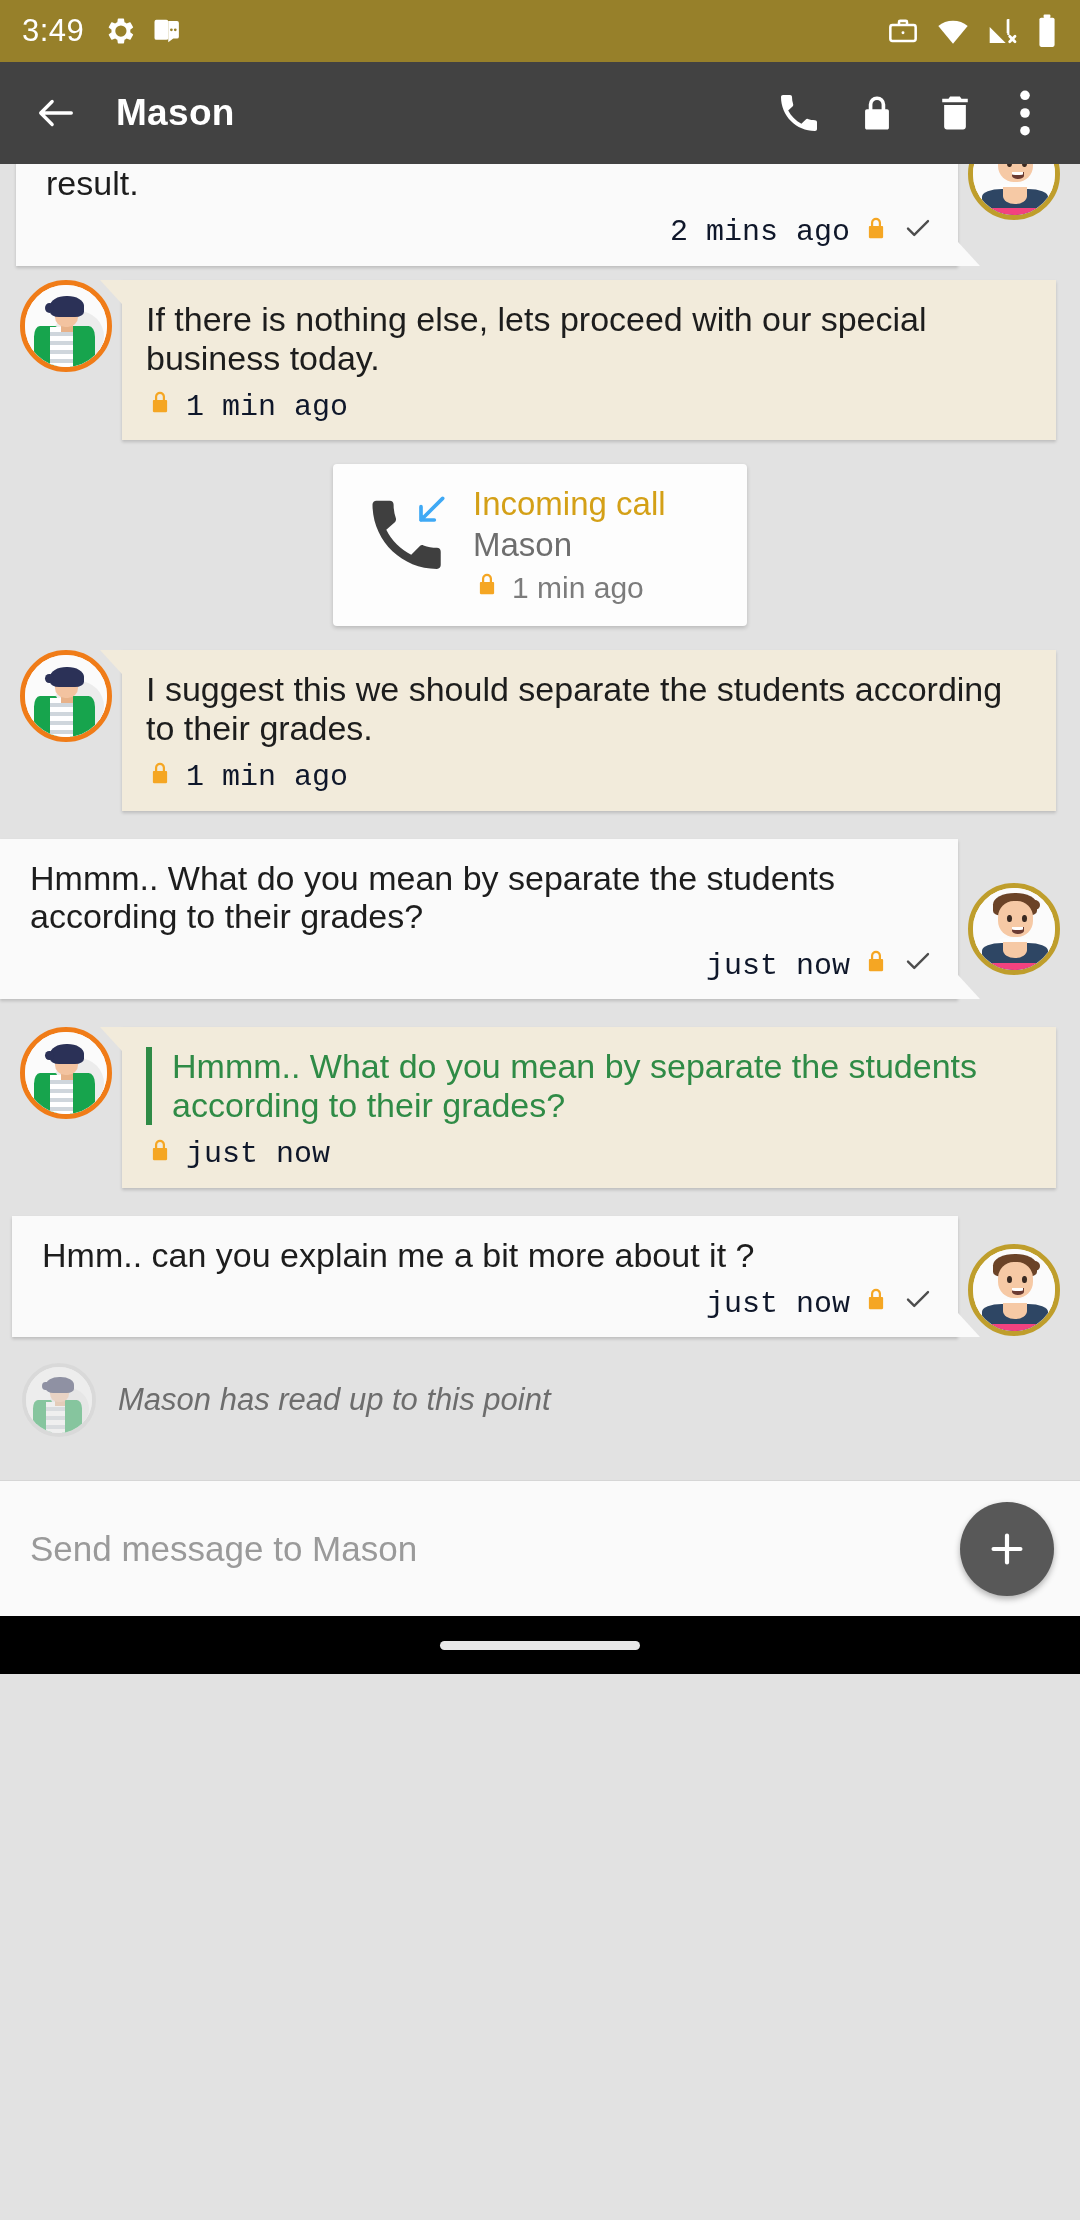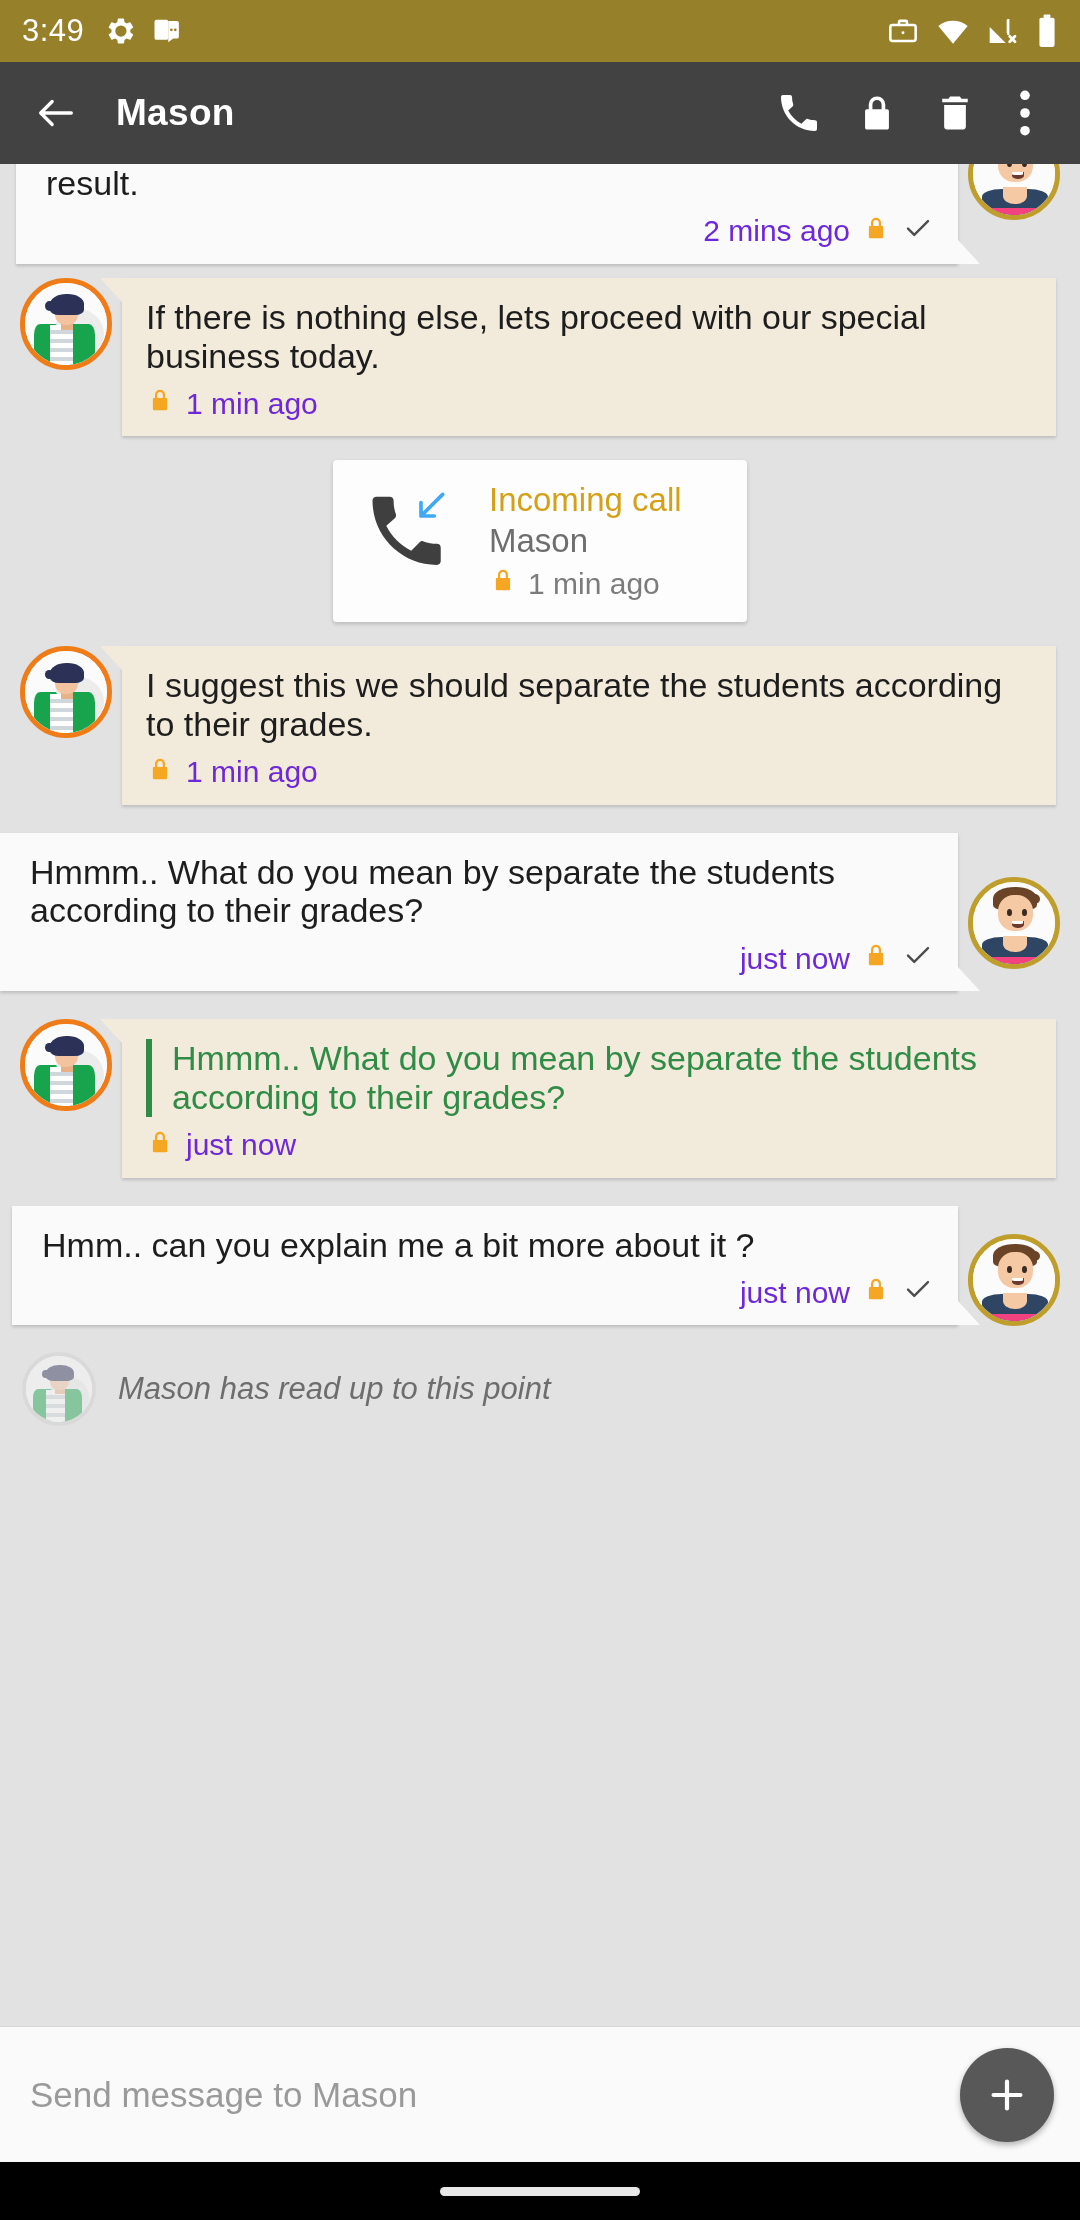--- a/index.html
+++ b/index.html
@@ -2,21 +2,21 @@
 <html><head>
 <meta charset="utf-8">
 <style>
   * { margin:0; padding:0; box-sizing:border-box; }
   html,body { width:1080px; height:2220px; }
   body {
     font-family:"Liberation Sans", sans-serif;
     background:#e2e2e2;
     overflow:hidden;
   }
-  .phone { width:1080px; height:2220px; position:relative; display:flex; flex-direction:column; background:#e2e2e2; }
+  .phone { width:1080px; height:1674px; position:relative; display:flex; flex-direction:column; background:#e2e2e2; }
 
   
   .statusbar {
     height:62px; background:#97802a; flex:0 0 62px;
     display:flex; align-items:center; padding:0 22px; color:#fff;
   }
   .sb-time { font-size:31px; letter-spacing:.5px; font-weight:400; }
   .sb-left-icons { display:flex; align-items:center; gap:16px; margin-left:22px; }
   .sb-spacer { flex:1; }
   .sb-right-icons { display:flex; align-items:center; gap:17px; }
@@ -93,34 +93,34 @@
   .bubble.out {
     background:#fafafa; margin:14px 10px 0 16px; flex:1;
     padding:20px 24px 14px 30px;
     box-shadow:0 2px 3px rgba(0,0,0,.17);
   }
   .bubble.out:after {
     content:""; position:absolute; right:-22px; bottom:0;
     border-bottom:24px solid #fafafa; border-right:22px solid transparent;
   }
   .btext { font-size:34px; line-height:1.14; color:#1d1d1d; }
-  .meta { display:flex; align-items:center; gap:12px; margin-top:10px; font-size:30px; color:#6d28d9; }
+  .meta { display:flex; align-items:center; gap:12px; margin-top:10px; font-size:30px; color:#0f172a;font-family:Liberation Mono, monospace; }
   .meta.right { justify-content:flex-end; }
   .lock { display:inline-block; }
   .tick { display:inline-block; }
 
   
   .quote { border-left:6px solid #2f8b46; padding-left:20px; margin-bottom:6px; }
   .quote .qtext { color:#2f8b46; font-size:34px; line-height:1.14; }
 
   
   .callrow { display:flex; justify-content:center; width:100%; margin-top:24px; }
   .callcard {
     background:#fdfdfd; width:414px; padding:18px 22px 20px 22px;
-    display:flex; align-items:flex-start; gap:30px;
+    display:flex; align-items:flex-start; gap:14px;
     box-shadow:0 2px 4px rgba(0,0,0,.18); border-radius:4px;
   }
   .callicon { position:relative; width:104px; height:104px; flex:0 0 104px; display:flex; align-items:center; justify-content:center; }
   .callinfo { flex:1; padding-top:4px; }
   .call-title { font-size:33px; color:#d4a017; line-height:1.1; }
   .call-name { font-size:33px; color:#6e6e6e; line-height:1.35; }
   .call-time { display:flex; align-items:center; gap:11px; font-size:30px; color:#7c7c7c; margin-top:2px; }
 
   
   .readrow { display:flex; align-items:center; gap:22px; margin-top:26px; padding-bottom:6px; }

